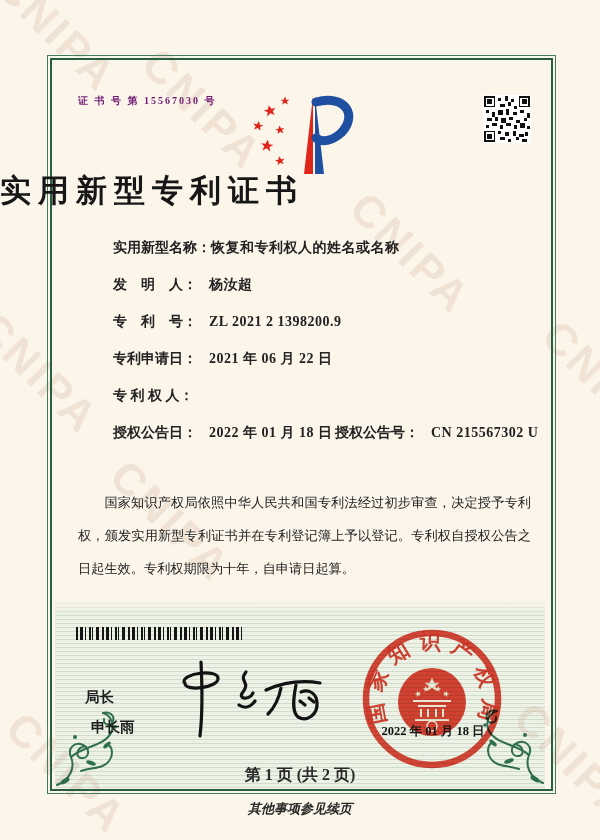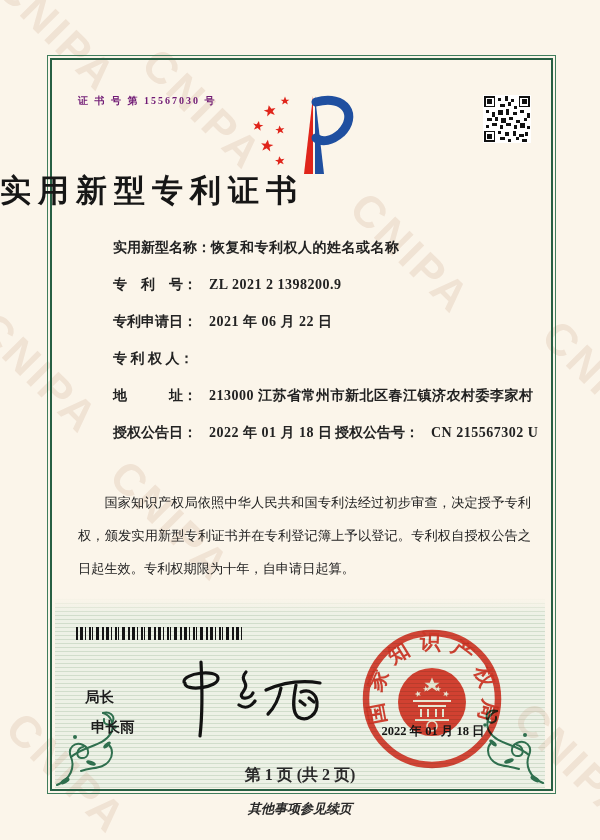--- a/index.html
+++ b/index.html
@@ -210,33 +210,33 @@
   </svg>
 
   <div class="title">实用新型专利证书</div>
 
   <div class="fields">
     <div class="frow">
       <span class="flabel">实用新型名称：</span>
       <span class="fvalue">恢复和专利权人的姓名或名称</span>
     </div>
     <div class="frow">
+      <span class="flabel">发　明　人：</span>
+      <span class="fvalue">杨汝超</span>
+    </div>
+    <div class="frow">
       <span class="flabel">专　利　号：</span>
       <span class="fvalue">ZL 2021 2 1398200.9</span>
     </div>
     <div class="frow">
       <span class="flabel">专利申请日：</span>
       <span class="fvalue">2021 年 06 月 22 日</span>
     </div>
     <div class="frow">
       <span class="flabel">专 利 权 人：</span>
-    </div>
-    <div class="frow">
-      <span class="flabel">地　　　址：</span>
-      <span class="fvalue">213000 江苏省常州市新北区春江镇济农村委李家村</span>
     </div>
     <div class="frow grant">
       <span class="flabel">授权公告日：</span>
       <span class="fvalue first">2022 年 01 月 18 日</span>
       <span class="flabel">授权公告号：</span>
       <span class="fvalue">CN 215567302 U</span>
     </div>
   </div>
 
   <div class="legal">

